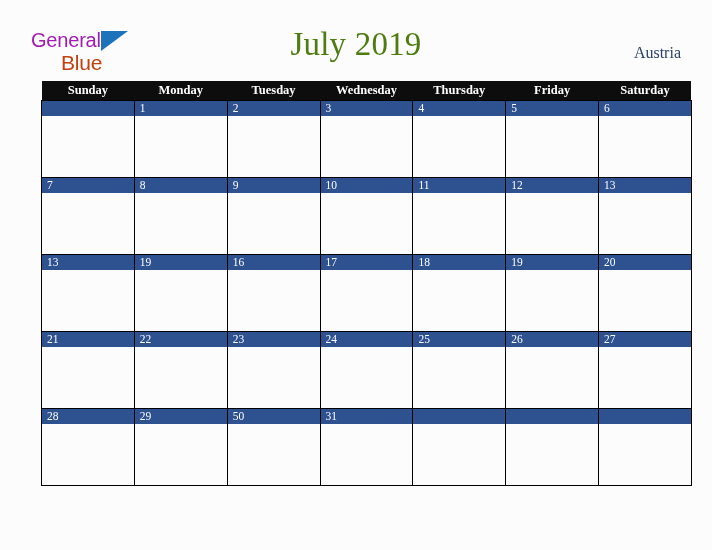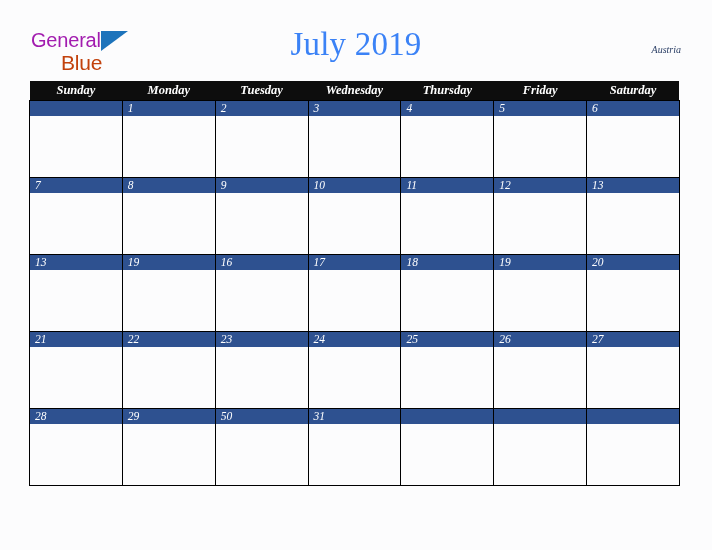--- a/index.html
+++ b/index.html
@@ -62,42 +62,40 @@
     line-height: 23px;
   }
   .cal-title {
     position: absolute;
     left: 0;
     right: 0;
     top: 26px;
     text-align: center;
     font-family: "Liberation Serif", serif;
     font-size: 33px;
-    color: #3b82f6;
+    color: #4d7c0f;
     letter-spacing: 0.2px;
   }
   .cal-region {
     position: absolute;
     right: 31px;
     top: 44px;
     font-family: "Liberation Serif", serif;
-    font-size: 10px;
+    font-size: 16px;
     color: #2b3f66;
-    font-style: italic;
   }
 
   
   .calendar {
     position: absolute;
-    left: 29px;
+    left: 41px;
     top: 81px;
     width: 650px;
     border-collapse: collapse;
     table-layout: fixed;
-    font-style: italic;
   }
   .calendar th {
     background: #0d0d0d;
     color: #ffffff;
     font-family: "Liberation Serif", serif;
     font-size: 12.5px;
     font-weight: bold;
     height: 19px;
     padding: 0;
     text-align: center;

